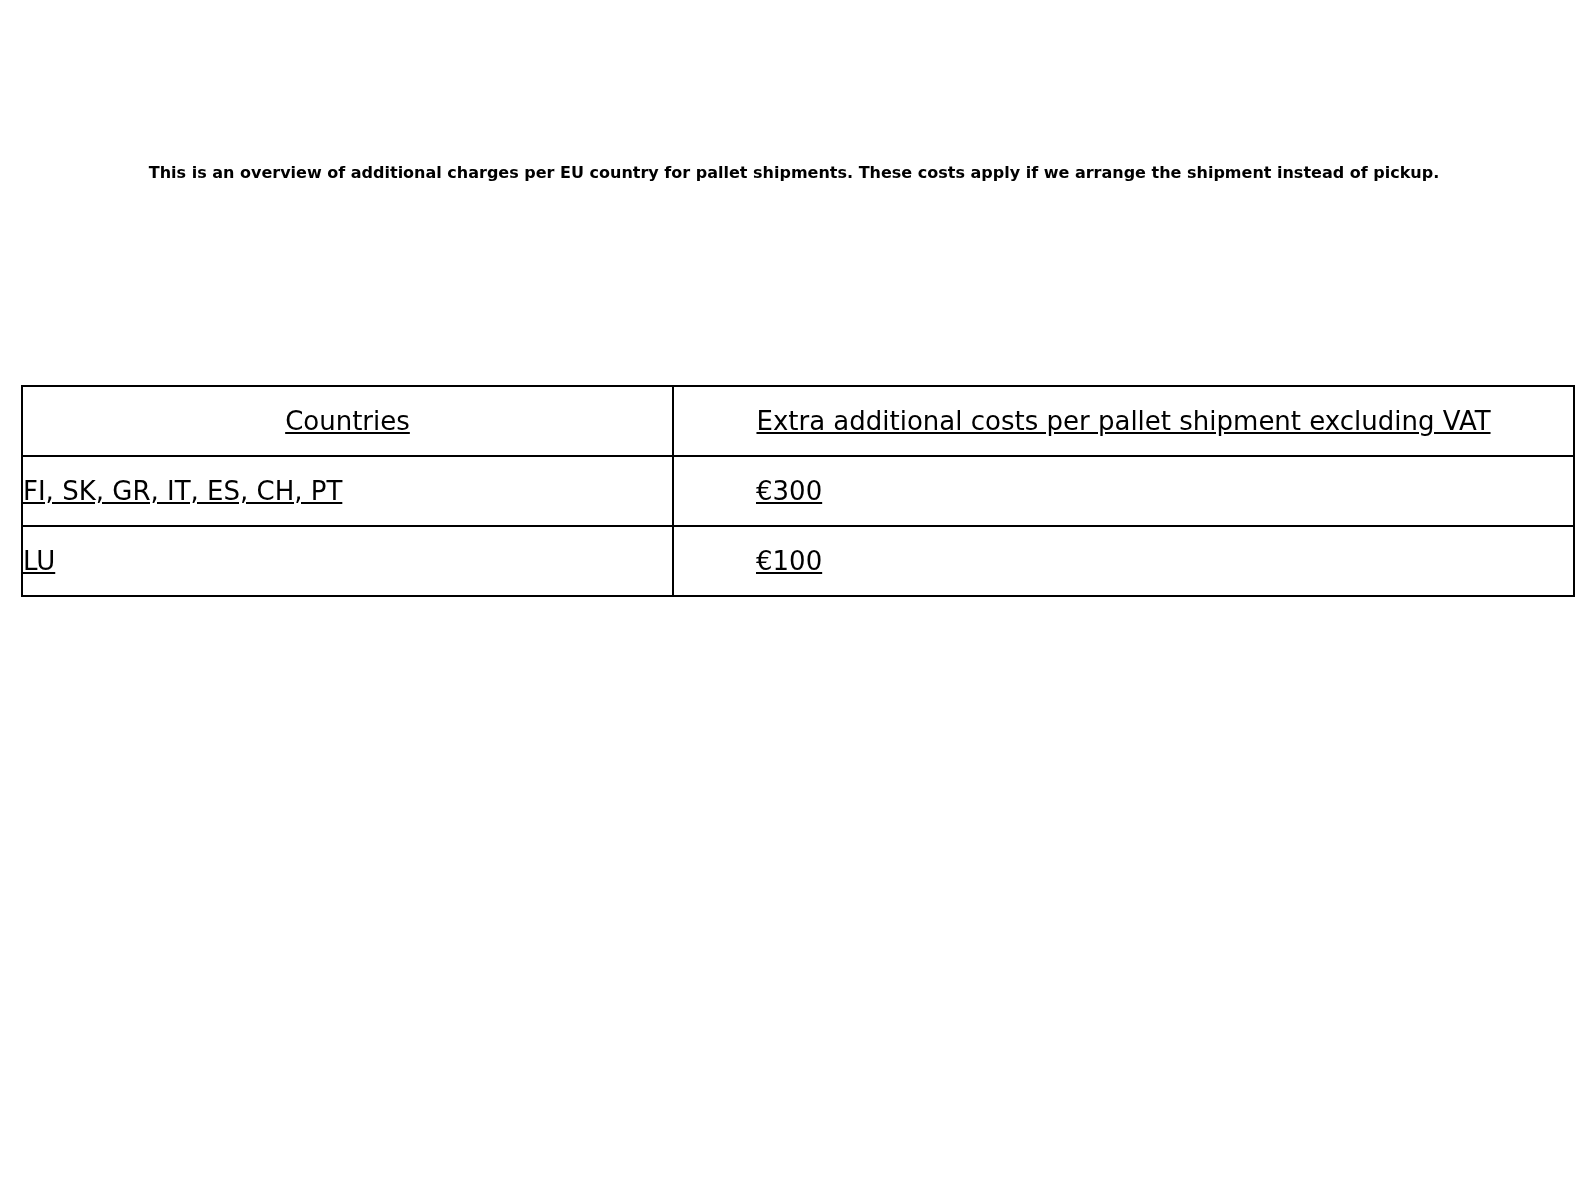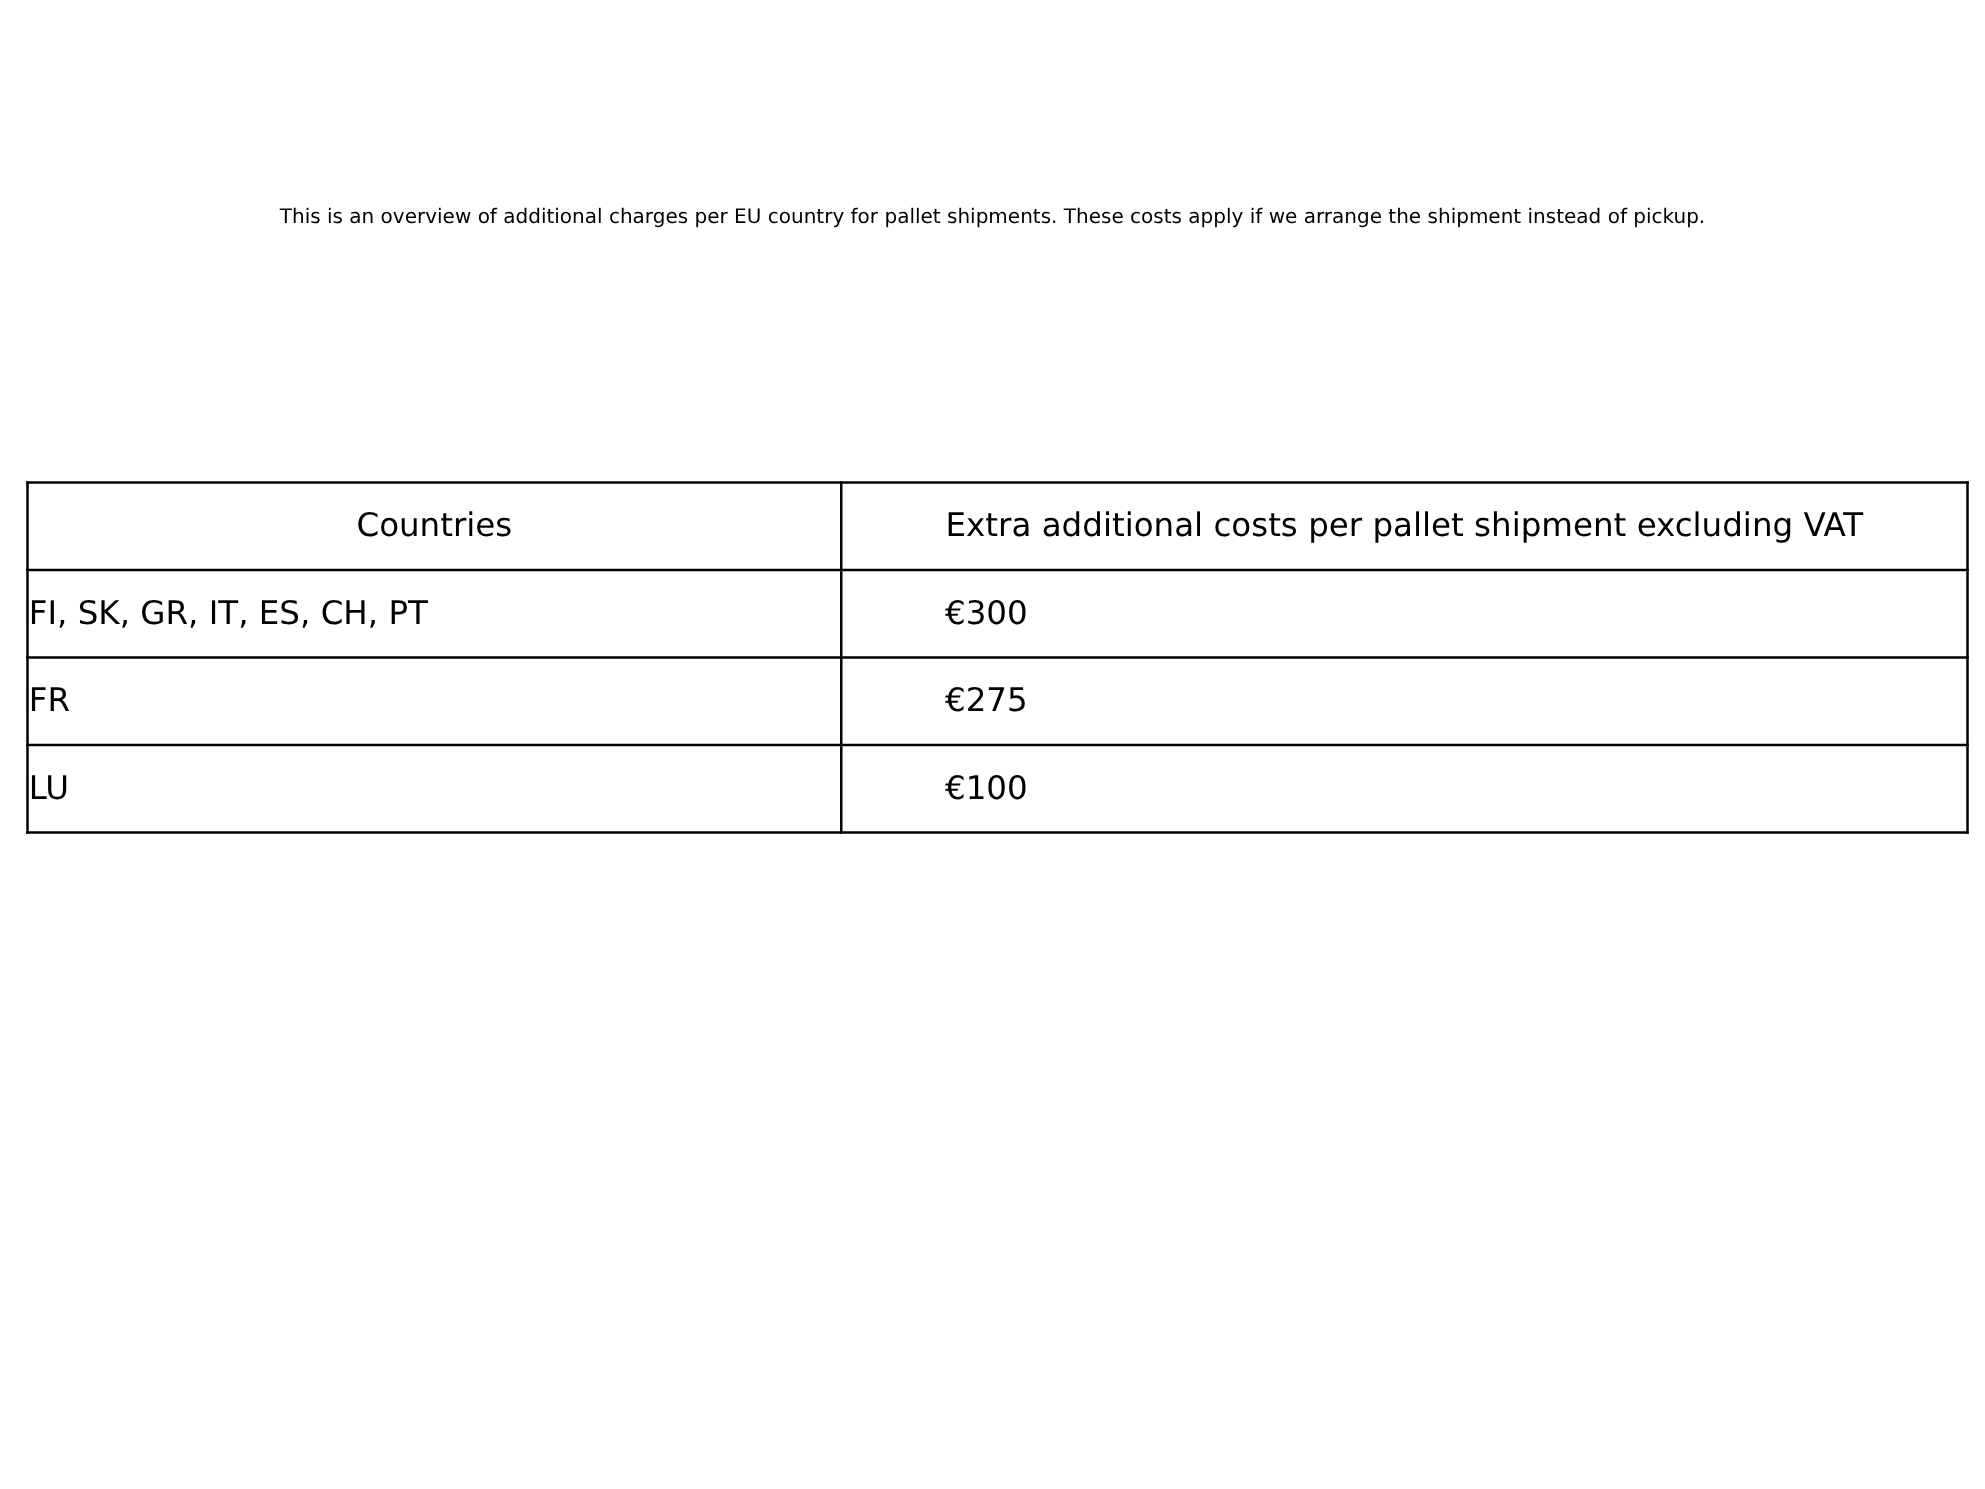--- a/index.html
+++ b/index.html
@@ -16,34 +16,35 @@
     font-family: "DejaVu Sans", sans-serif;
     color: #000000;
   }
   .caption {
     position: absolute;
     top: 162px;
     left: 0;
     width: 1588px;
     text-align: center;
     font-size: 16px;
-    font-weight: normal;
+    font-weight: bold;
     line-height: 22px;
     color: #000000;
   }
   table.charges-table {
     position: absolute;
     left: 21px;
     top: 385px;
     width: 1548px;
     border-collapse: collapse;
     table-layout: fixed;
   }
   .charges-table tr {
     height: 70px;
+    text-decoration: underline;
   }
   .charges-table th,
   .charges-table td {
     border: 2px solid #000000;
     font-size: 26px;
     font-weight: normal;
     color: #000000;
     vertical-align: middle;
     padding: 0;
     overflow: hidden;
@@ -76,23 +77,19 @@
         <th class="header-cell col-countries">Countries</th>
         <th class="header-cell col-costs">Extra additional costs per pallet shipment excluding VAT</th>
       </tr>
     </thead>
     <tbody>
       <tr>
         <td class="cell-countries">FI, SK, GR, IT, ES, CH, PT</td>
         <td class="cell-cost">€300</td>
       </tr>
       <tr>
-        <td class="cell-countries">FR</td>
-        <td class="cell-cost">€275</td>
-      </tr>
-      <tr>
         <td class="cell-countries">LU</td>
         <td class="cell-cost">€100</td>
       </tr>
     </tbody>
   </table>
 
 </div>
 
 </body></html>

